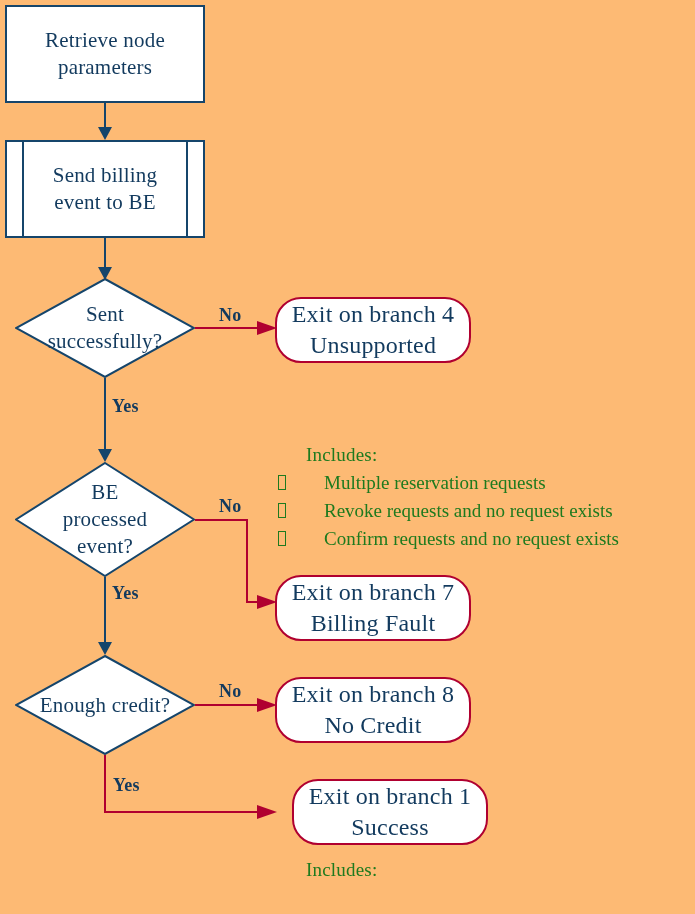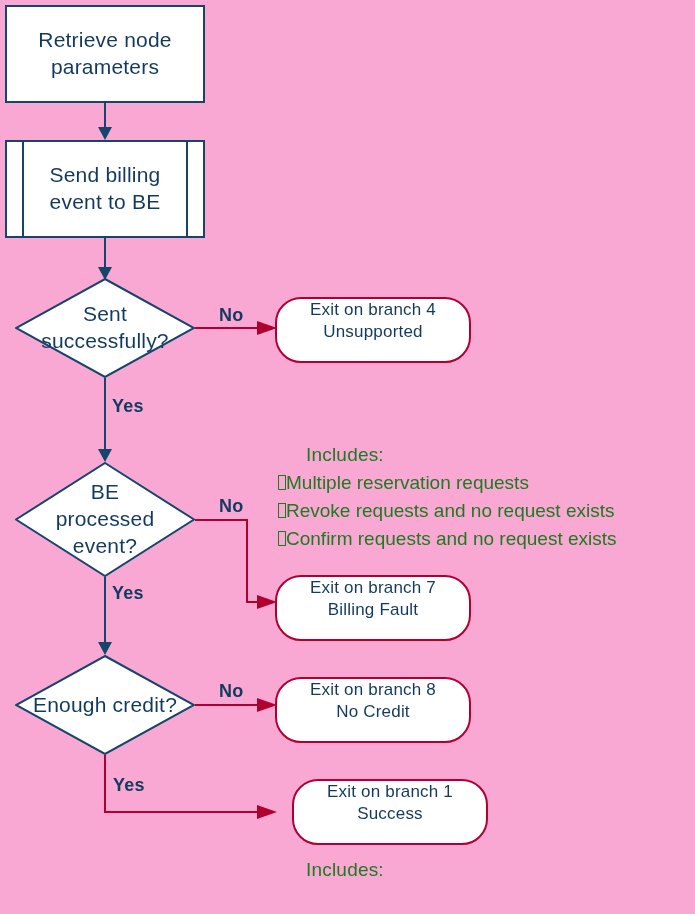--- a/index.html
+++ b/index.html
@@ -4,23 +4,23 @@
 <style>
   html, body {
     margin: 0;
     padding: 0;
     background: #4d6775;
   }
   #canvas {
     position: relative;
     width: 695px;
     height: 914px;
-    background: #f9a8d4;
+    background: #fdba74;
     overflow: hidden;
-    font-family: Liberation Sans, sans-serif;
+    font-family: Liberation Serif, serif;
   }
 
   
   .proc {
     position: absolute;
     background: #ffffff;
     border: 2px solid #15456b;
     box-sizing: border-box;
     display: flex;
     align-items: center;
@@ -66,21 +66,21 @@
     position: absolute;
     background: #ffffff;
     border: 2px solid #b00030;
     border-radius: 26px;
     box-sizing: border-box;
     display: flex;
     align-items: flex-start;
     justify-content: center;
     text-align: center;
     color: #123a5e;
-    font-size: 17px;
+    font-size: 24px;
     line-height: 1.3;
     letter-spacing: .2px;
   }
 
   
   .conn { position: absolute; }
   .conn svg { display: block; overflow: visible; }
 
   
   .edge-label {
@@ -104,21 +104,21 @@
   .note-row { display: flex; }
   .note-bullet {
     display: inline-block;
     width: 8px;
     height: 15px;
     border: 1.5px solid #1e7a1e;
     box-sizing: border-box;
     margin-top: 6px;
     flex: 0 0 auto;
   }
-  .note-text { }
+  .note-text { margin-left: 38px; }
 </style>
 </head>
 <body>
 
 <div id="canvas">
 
   <div class="proc" style="left:5px; top:5px; width:200px; height:98px;">
     <div class="proc-inner">
       <div>Retrieve node</div>
       <div>parameters</div>

